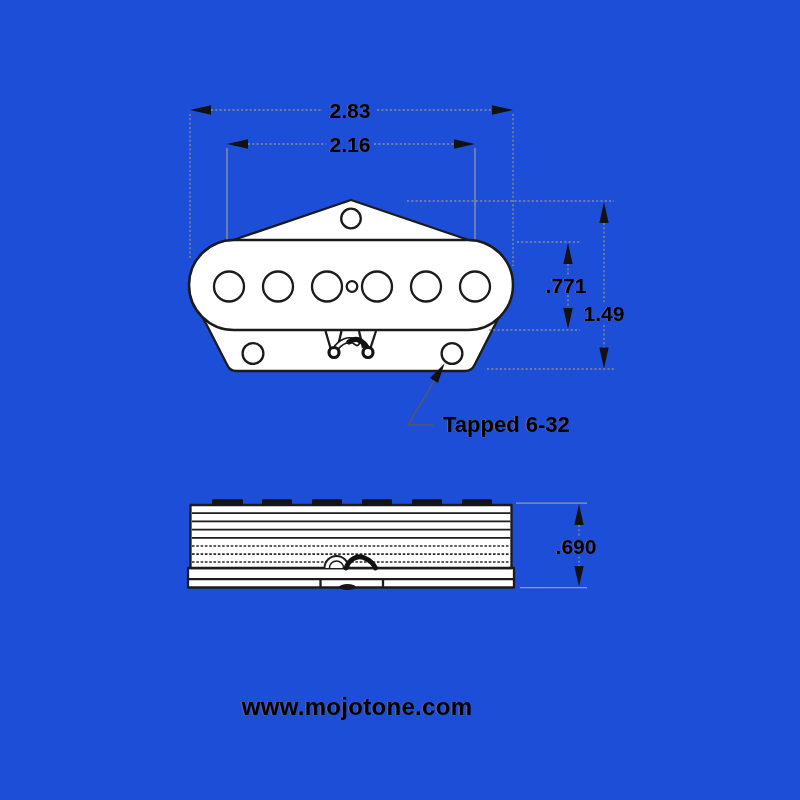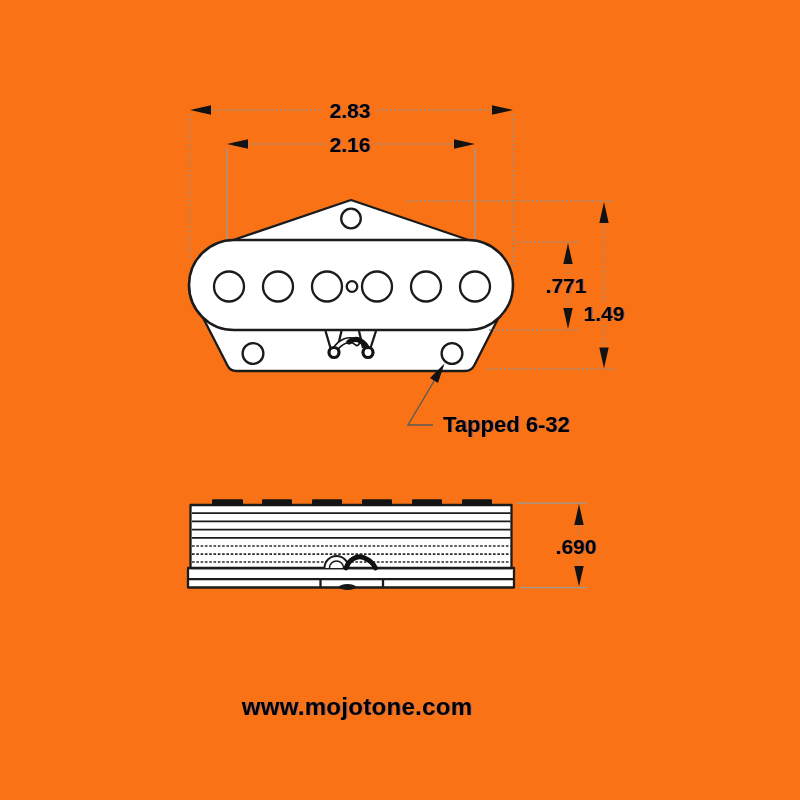--- a/index.html
+++ b/index.html
@@ -1,16 +1,16 @@
 <!DOCTYPE html>
 <html><head>
 <meta charset="utf-8">
 <style>
   html,body{margin:0;padding:0;background:#fff;}
-  #canvas{position:relative;width:800px;height:800px;background:#f97316;overflow:hidden;
+  #canvas{position:relative;width:800px;height:800px;background:#1d4ed8;overflow:hidden;
           font-family:"Liberation Sans",sans-serif;}
   svg{position:absolute;left:0;top:0;}
   
   .ln   {stroke:#1b1b1b;fill:none;stroke-width:2.3;stroke-linejoin:round;}
   .lnW  {stroke:#1b1b1b;fill:#ffffff;stroke-width:2.3;stroke-linejoin:round;}
   .body {stroke-width:2.6;}
   .thn  {stroke:#9a9a9a;stroke-width:1.25;fill:none;}
   .dot  {stroke:#8f8f8f;stroke-width:1.3;fill:none;stroke-dasharray:2 2.3;}
   .arr  {fill:#121212;stroke:none;}
   .wind {stroke:#1d1d1d;stroke-width:1.7;fill:none;}

